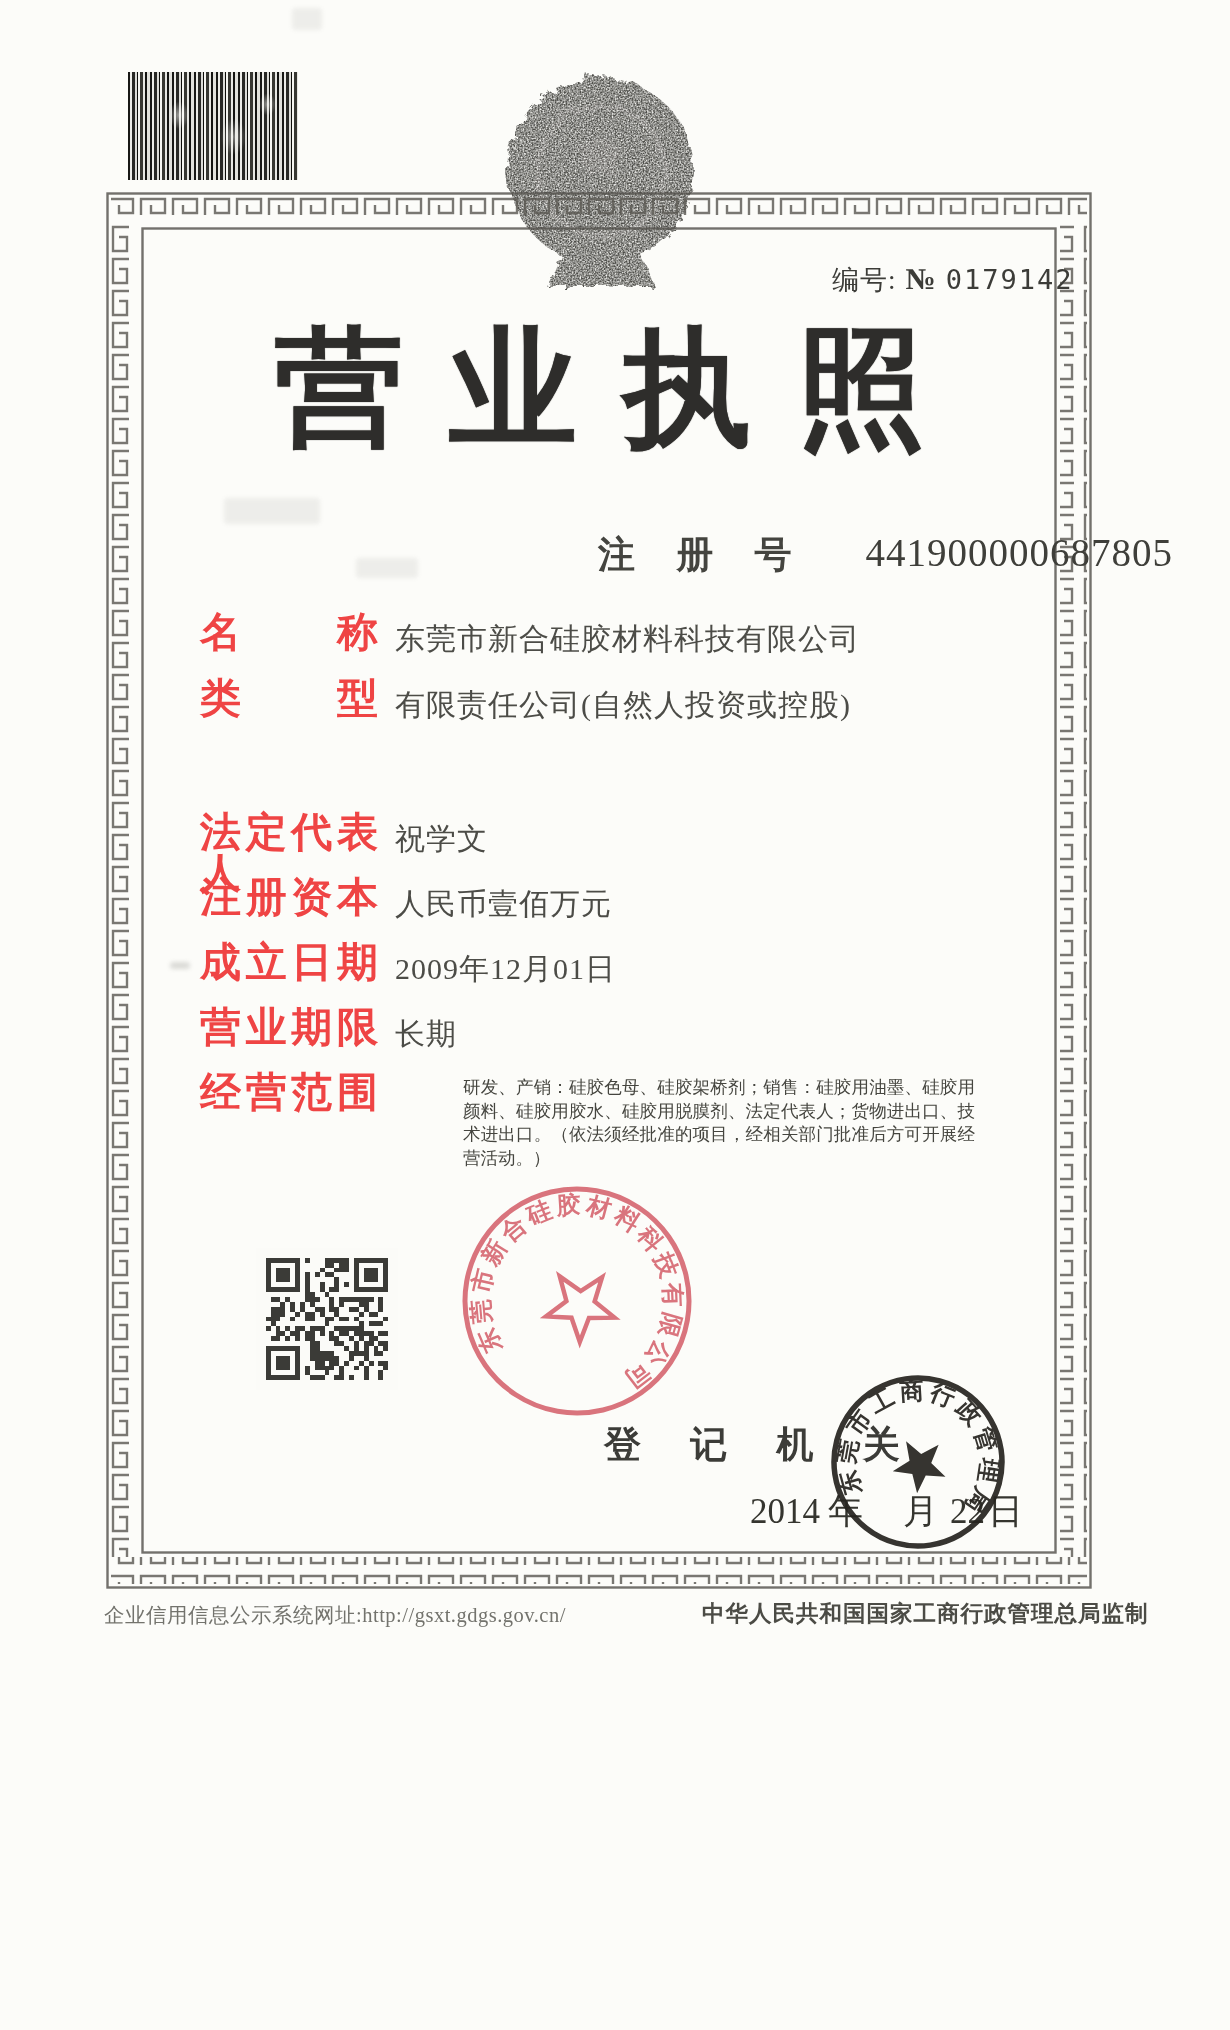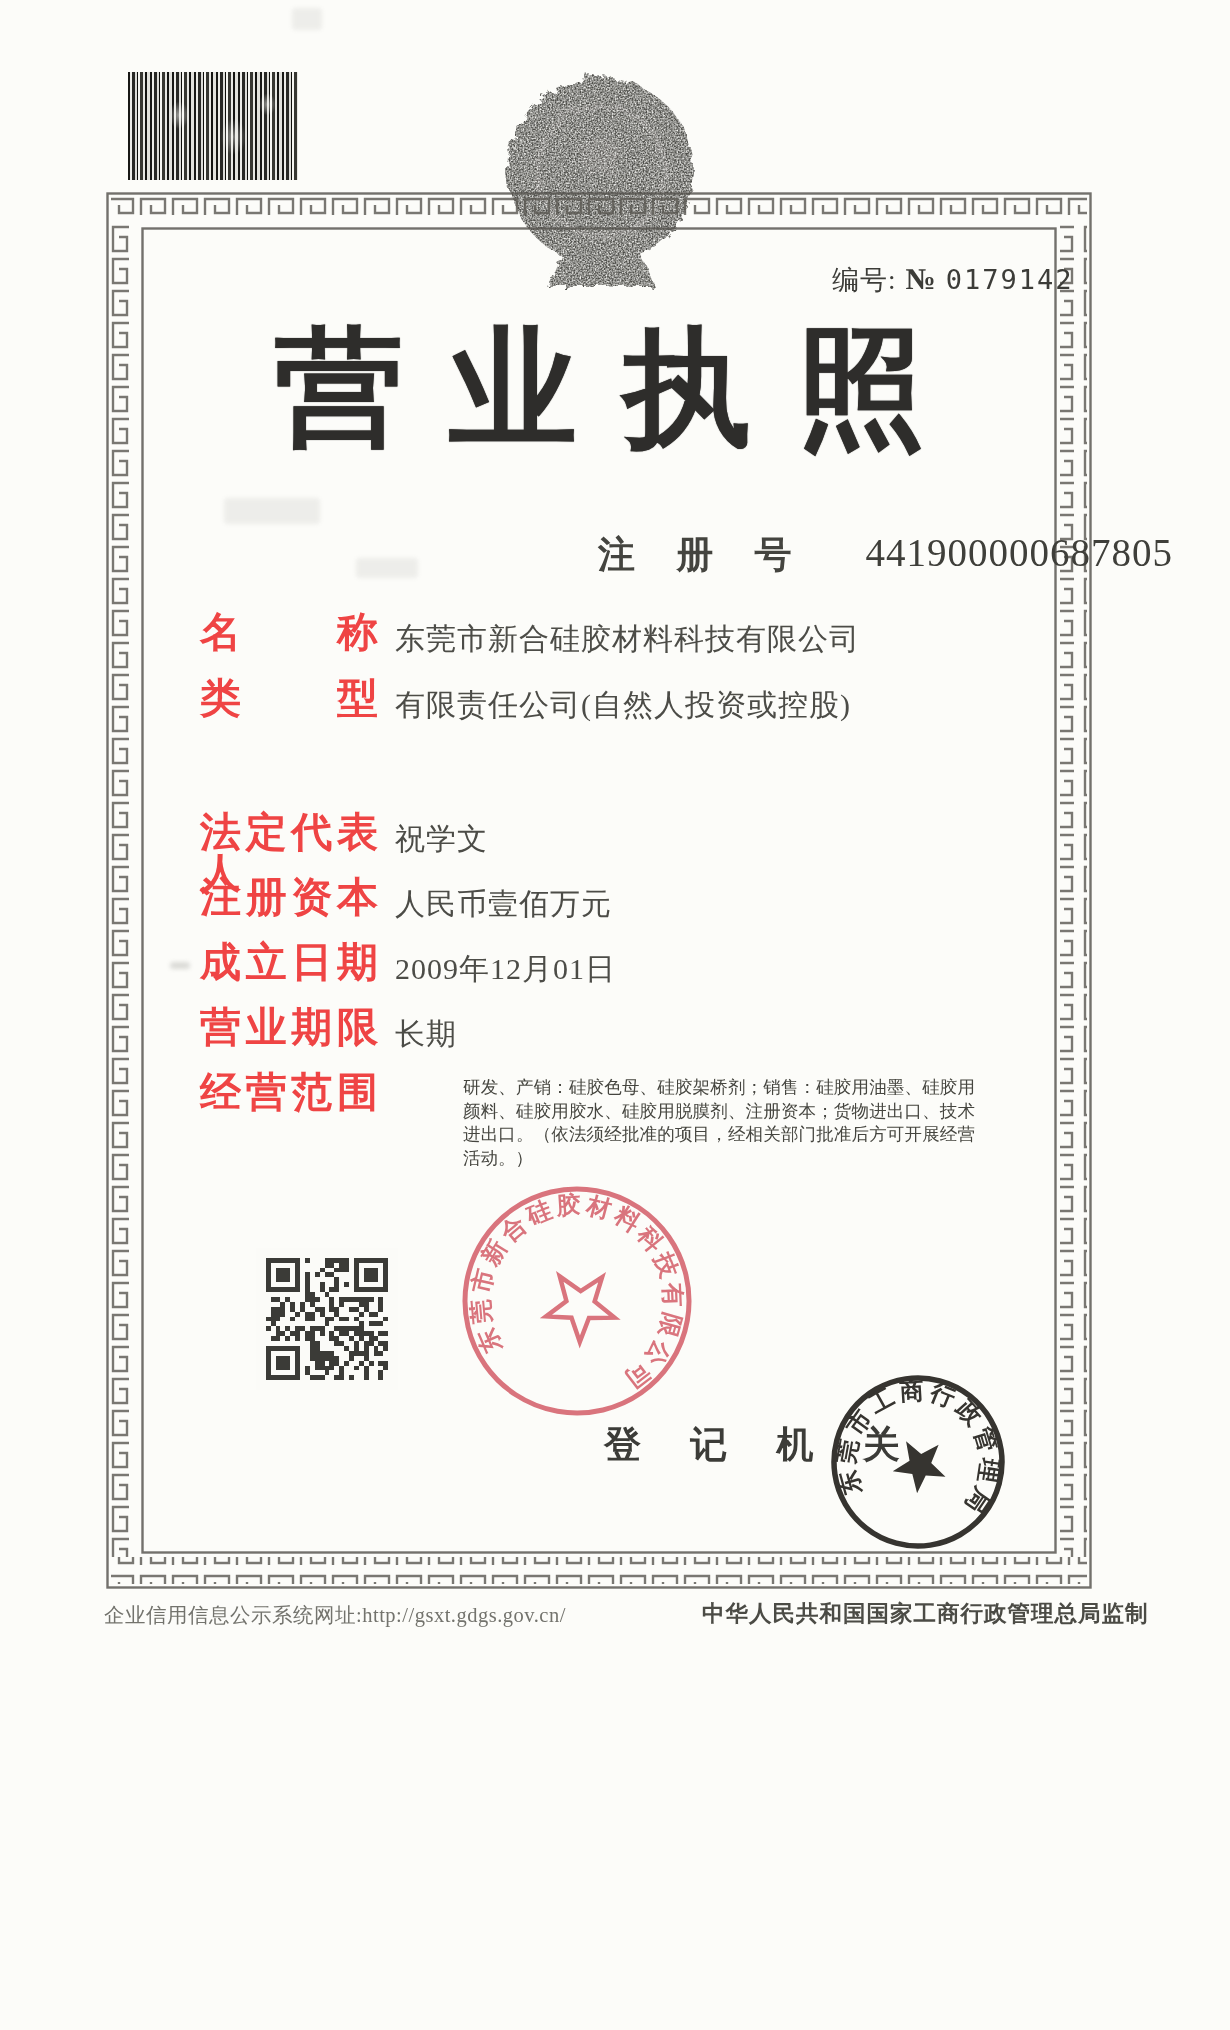--- a/index.html
+++ b/index.html
@@ -152,21 +152,21 @@
   <div class="row r5">
     <span class="lbl">成立日期</span>
     <span class="val">2009年12月01日</span>
   </div>
   <div class="row r6">
     <span class="lbl">营业期限</span>
     <span class="val">长期</span>
   </div>
   <div class="row r7">
     <span class="lbl">经营范围</span>
-    <span class="val para">研发、产销：硅胶色母、硅胶架桥剂；销售：硅胶用油墨、硅胶用颜料、硅胶用胶水、硅胶用脱膜剂、注册资本；货物进出口、技术进出口。（依法须经批准的项目，经相关部门批准后方可开展经营活动。）</span>
+    <span class="val para">研发、产销：硅胶色母、硅胶架桥剂；销售：硅胶用油墨、硅胶用颜料、硅胶用胶水、硅胶用脱膜剂、法定代表人；货物进出口、技术进出口。（依法须经批准的项目，经相关部门批准后方可开展经营活动。）</span>
   </div>
 
   <svg class="qr" viewBox="0 0 29 29" shape-rendering="crispEdges">
       <rect x="0" y="0" width="29" height="29" fill="#fbfbf8"></rect>
       <rect x="10" y="2" width="1" height="1" fill="#3b3b37"></rect>
       <rect x="14" y="2" width="1" height="1" fill="#3b3b37"></rect>
       <rect x="15" y="2" width="1" height="1" fill="#3b3b37"></rect>
       <rect x="16" y="2" width="1" height="1" fill="#3b3b37"></rect>
       <rect x="17" y="2" width="1" height="1" fill="#3b3b37"></rect>
       <rect x="18" y="2" width="1" height="1" fill="#3b3b37"></rect>
@@ -387,20 +387,27 @@
     <g transform="rotate(-35 125 125)" fill="none">
       <circle cx="125" cy="125" r="112" stroke="#d5626c" stroke-width="5"></circle>
       <text font-size="24" letter-spacing="4" fill="#d5626c" font-family="Liberation Serif, DejaVu Serif, serif" font-weight="bold">
         <textPath href="#redArc" startOffset="4">东莞市新合硅胶材料科技有限公司</textPath>
       </text>
       <polygon transform="translate(125,131) scale(1.06)" stroke="#d5626c" stroke-width="4.2" fill="none" points="0,-34 8.2,-11.3 32.3,-10.5 13.3,4.3 20,27.5 0,14 -20,27.5 -13.3,4.3 -32.3,-10.5 -8.2,-11.3"></polygon>
     </g>
   </svg>
 
   <div class="registrar">登 记 机 关</div>
+  <div class="date-line">
+    <span>2014</span>
+    <span class="g6">年</span>
+    <span class="g36">月</span>
+    <span class="g10">22</span>
+    <span class="g2">日</span>
+  </div>
 
   <svg class="black-seal" viewBox="0 0 200 200">
     <defs>
       <path id="blkArc" d="M100,100 m -63,0 a 63,63 0 1,1 126,0 a 63,63 0 1,1 -126,0"></path>
     </defs>
     <g transform="rotate(-30 100 100)" fill="none">
       <circle cx="100" cy="100" r="84" stroke="#26241f" stroke-width="5.5"></circle>
       <text font-size="24" letter-spacing="4" fill="#26241f" font-family="Liberation Serif, DejaVu Serif, serif" font-weight="bold">
         <textPath href="#blkArc" startOffset="2">东莞市工商行政管理局</textPath>
       </text>

